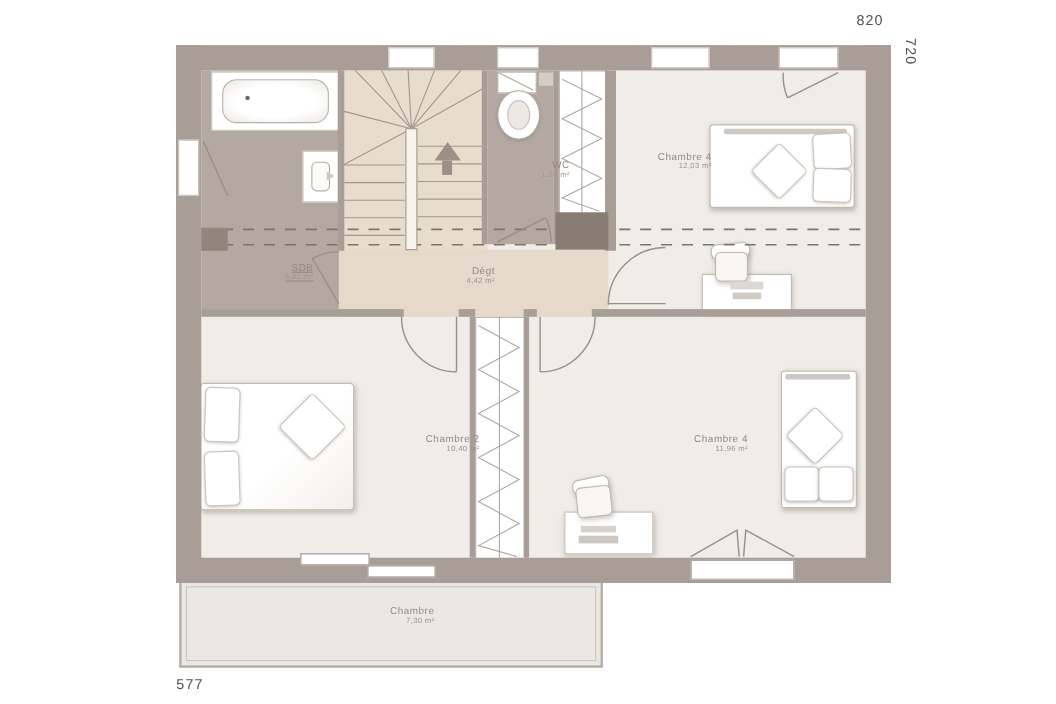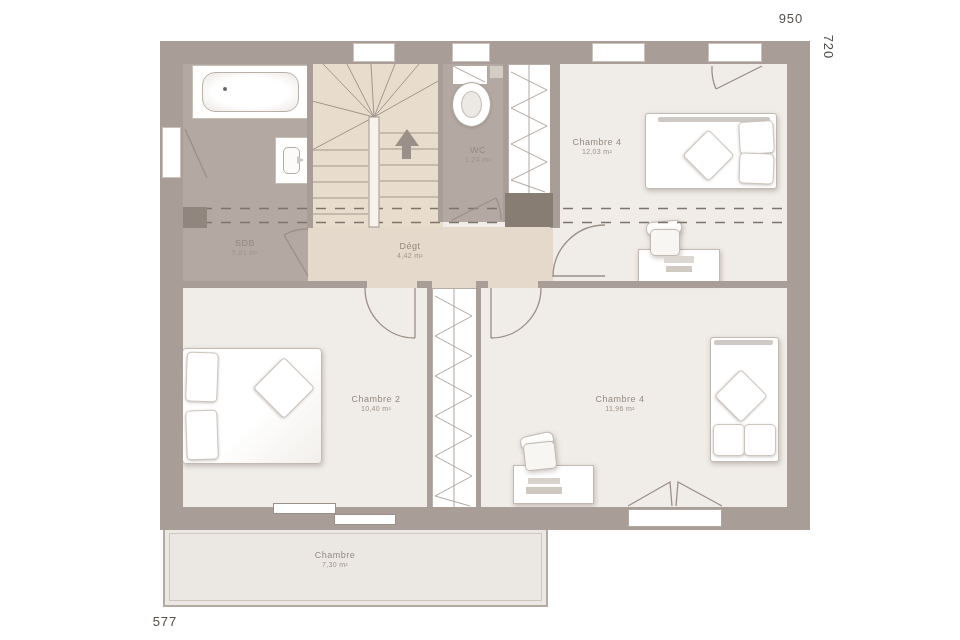--- a/index.html
+++ b/index.html
@@ -15,21 +15,21 @@
   .floor{position:absolute;z-index:0;}
   .furn{position:absolute;z-index:1;background:#fff;border:1px solid var(--furn-border);
         box-shadow:1px 2px 5px rgba(100,90,80,.35);}
   .flat{position:absolute;z-index:1;background:#fff;border:1px solid var(--furn-border);}
   svg.linework{position:absolute;left:0;top:0;z-index:2;pointer-events:none;}
   .wall{position:absolute;background:var(--wall);z-index:3;}
   .win{position:absolute;background:#fff;border:1px solid #c9c2ba;z-index:4;box-sizing:border-box;}
   .pillow{position:absolute;z-index:2;background:#fff;border:1px solid #ccc5bd;border-radius:5px;
           box-shadow:0 1px 3px rgba(100,90,80,.35);}
   .paper{position:absolute;z-index:2;}
-  .label{position:absolute;z-index:6;text-align:center;color:var(--label);line-height:1.25;}
+  .label{position:absolute;z-index:6;text-align:right;color:var(--label);line-height:1.25;}
   .label .nm{font-size:9px;letter-spacing:.5px;}
   .label .ar{font-size:7px;color:var(--label-light);letter-spacing:.3px;}
   .dim{position:absolute;z-index:6;color:var(--dim);font-size:13px;letter-spacing:1px;}
   .balc{position:absolute;z-index:0;background:var(--balcony);border:2px solid #b3aaa1;box-sizing:border-box;}
   .balc-inner{position:absolute;left:4px;top:4px;right:4px;bottom:4px;border:1px solid #cdc6be;}
 </style>
 </head>
 <body>
 
 <div id="plan">
@@ -187,21 +187,21 @@
 
   <div class="win" style="left:353px;top:43px;width:42px;height:19px;"></div>
   <div class="win" style="left:452px;top:43px;width:38px;height:19px;"></div>
   <div class="win" style="left:592px;top:43px;width:53px;height:19px;"></div>
   <div class="win" style="left:708px;top:43px;width:54px;height:19px;"></div>
   <div class="win" style="left:162px;top:127px;width:19px;height:51px;"></div>
   <div class="win" style="left:628px;top:509px;width:94px;height:18px;border-color:#b0a8a0;"></div>
   <div class="win" style="left:273px;top:503px;width:63px;height:11px;border-color:#9b9088;"></div>
   <div class="win" style="left:334px;top:514px;width:62px;height:11px;border-color:#9b9088;"></div>
 
-  <div class="label" style="left:205px;top:238px;width:80px;">
+  <div class="label" style="left:205px;top:238px;width:80px;text-decoration:underline;">
     <div class="nm">SDB</div>
     <div class="ar">5,81 m²</div>
   </div>
   <div class="label" style="left:438px;top:145px;width:80px;">
     <div class="nm">WC</div>
     <div class="ar">1,24 m²</div>
   </div>
   <div class="label" style="left:370px;top:241px;width:80px;">
     <div class="nm">Dégt</div>
     <div class="ar">4,42 m²</div>
@@ -216,17 +216,17 @@
   </div>
   <div class="label" style="left:560px;top:394px;width:120px;">
     <div class="nm">Chambre 4</div>
     <div class="ar">11,96 m²</div>
   </div>
   <div class="label" style="left:275px;top:550px;width:120px;">
     <div class="nm">Chambre</div>
     <div class="ar">7,30 m²</div>
   </div>
 
-  <div class="dim" style="left:766px;top:11px;width:50px;text-align:center;">950</div>
+  <div class="dim" style="left:766px;top:11px;width:50px;text-align:center;">820</div>
   <div class="dim" style="left:836px;top:27px;width:40px;text-align:center;transform:rotate(90deg);transform-origin:top left;">720</div>
-  <div class="dim" style="left:145px;top:614px;width:40px;text-align:center;">577</div>
+  <div class="dim" style="left:145px;top:614px;width:40px;text-align:right;">577</div>
 
 </div>
 
 </body></html>

